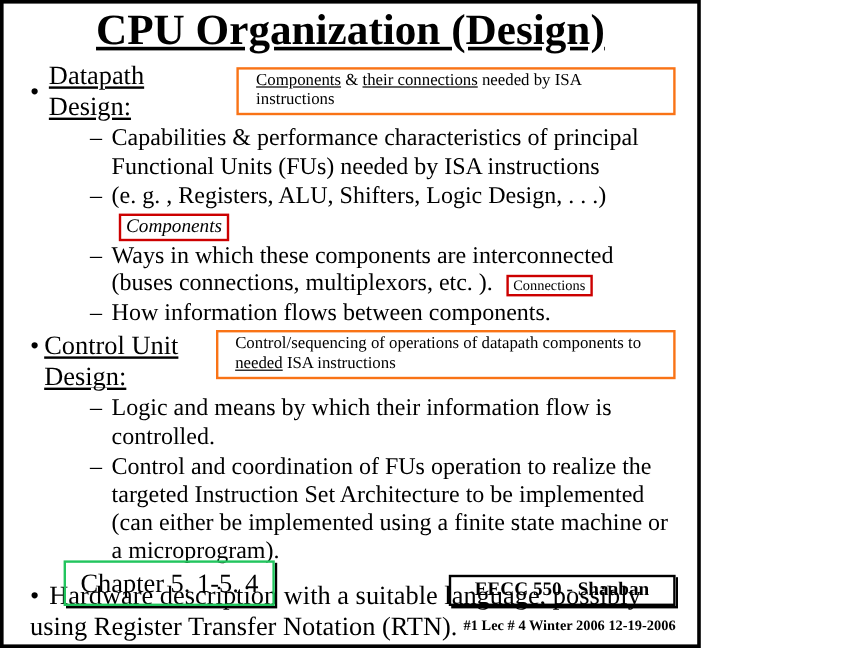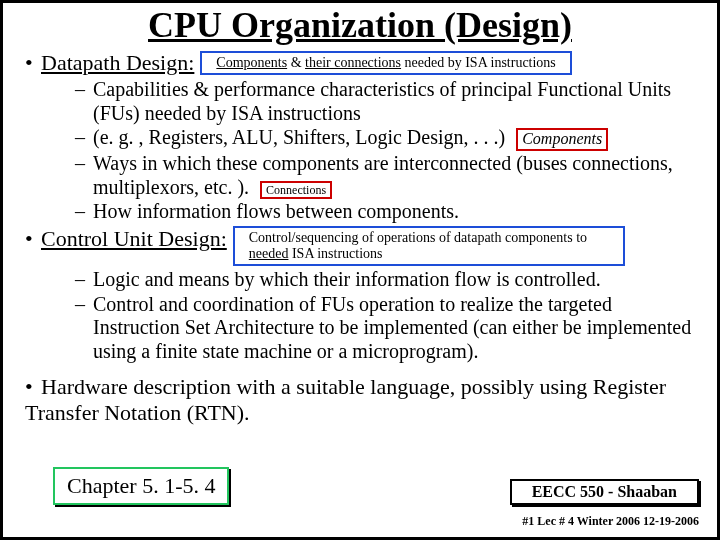--- a/index.html
+++ b/index.html
@@ -1,23 +1,23 @@
 <!DOCTYPE html>
 <html><head>
 <meta charset="utf-8">
 <style>
   html,body{margin:0;padding:0}
   body{width:720px;height:540px;font-family:"Times New Roman",Times,serif;color:#000;background:#fff;overflow:hidden}
-  .slide{box-sizing:border-box;width:720px;height:540px;border:3px solid #000;position:relative;padding:0 18px}
+  .slide{box-sizing:border-box;width:584px;height:540px;border:3px solid #000;position:relative;padding:0 18px}
   .title{font-family:"Bodoni MT","Times New Roman",serif;font-size:36px;font-weight:bold;text-align:center;text-decoration:underline;margin:1px 0 4px}
   .row{display:flex;align-items:center}
   .bullet-l1{font-size:22px;padding-left:4px}
   .bullet-l1 .dot{display:inline-block;width:16px}
   .heading{font-weight:normal;text-decoration:underline}
-  .callout{border:2px solid #1d4ed8;font-size:14px;line-height:1.15;padding:2px 14px;margin-left:6px}
+  .callout{border:2px solid #f97316;font-size:14px;line-height:1.15;padding:2px 14px;margin-left:6px}
   .u{text-decoration:underline}
   .sublist{margin:2px 0 0 54px;font-size:20px;line-height:1.18}
   .sublist .item{display:flex;align-items:flex-start;margin-bottom:1px}
   .sublist .dash{flex:0 0 18px}
   .sublist .txt{flex:1}
   .inline-box{border:2px solid #c00;font-size:16px;font-style:italic;padding:0 4px;margin-left:6px;display:inline-block}
   .inline-box2{border:2px solid #c00;font-size:12px;padding:0 4px;margin-left:6px;display:inline-block}
   .hw{font-size:22px;margin-top:6px;padding-left:4px}
   .hw .dot{display:inline-block;width:16px}
   .footer-left{position:absolute;left:50px;bottom:32px;border:2px solid #22c55e;box-shadow:2px 2px 0 #000;padding:4px 12px;font-size:22px}

